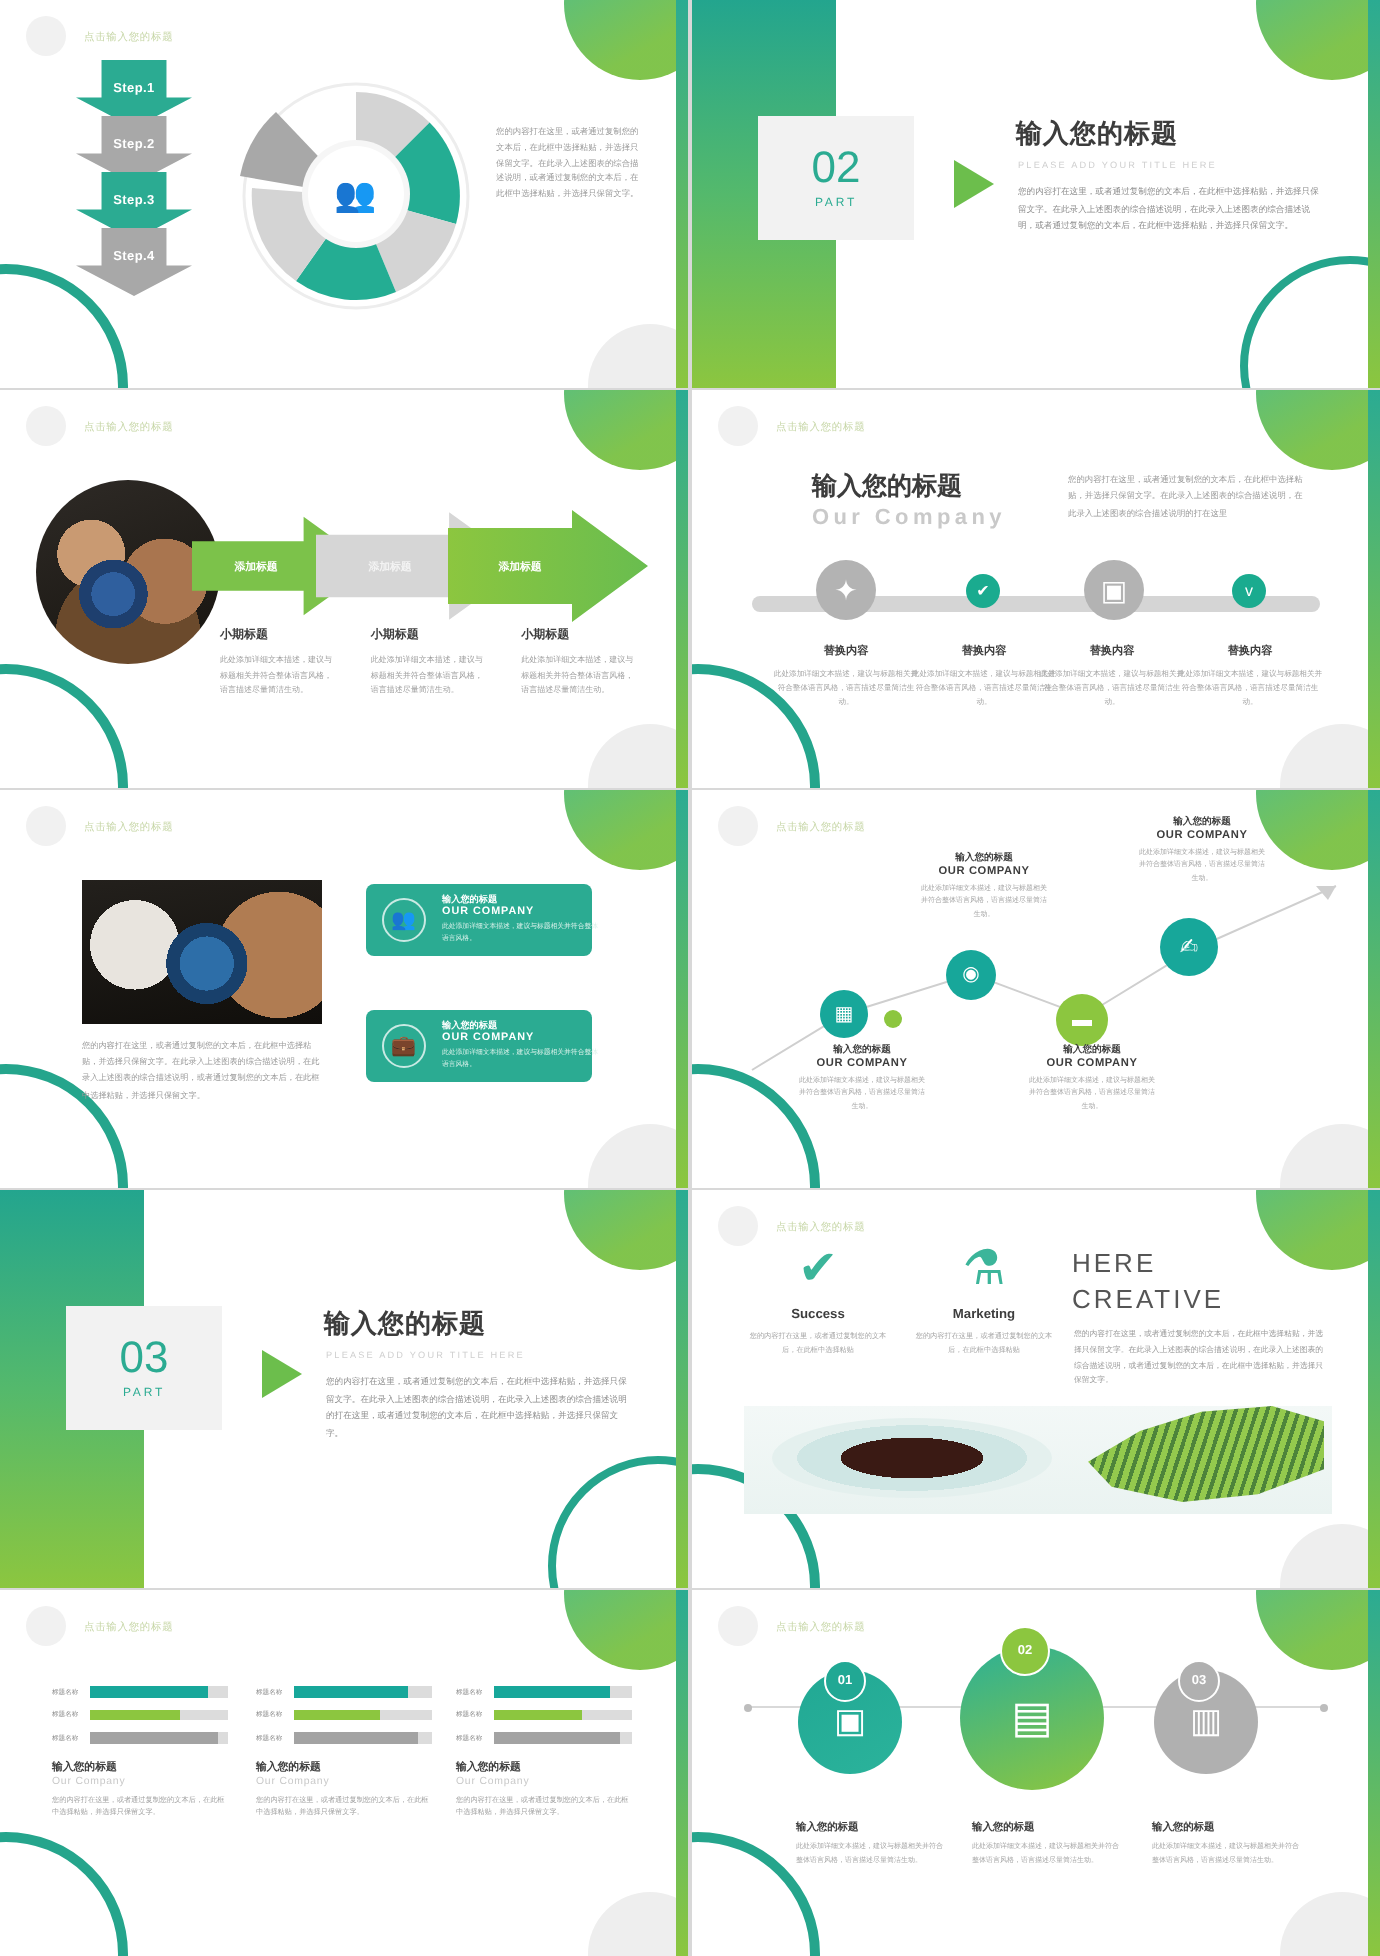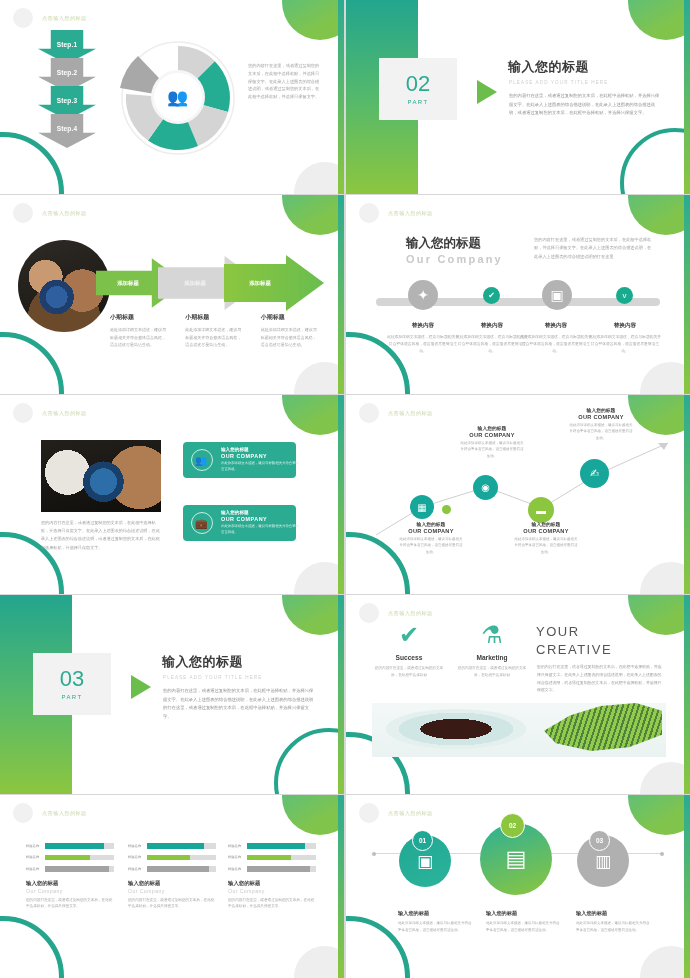--- a/index.html
+++ b/index.html
@@ -534,21 +534,21 @@
       <h4>Success</h4>
       <p>您的内容打在这里，或者通过复制您的文本后，在此框中选择粘贴</p>
     </div>
     <div class="s8-ic" style="left:111px; top:28px">
       <div class="g">⚗</div>
       <h4>Marketing</h4>
       <p>您的内容打在这里，或者通过复制您的文本后，在此框中选择粘贴</p>
     </div>
 
     <div class="s8-title">
-      <div>YOUR</div>
+      <div>HERE</div>
       <div>CREATIVE</div>
     </div>
     <div class="s8-para">您的内容打在这里，或者通过复制您的文本后，在此框中选择粘贴，并选择只保留文字。在此录入上述图表的综合描述说明，在此录入上述图表的综合描述说明，或者通过复制您的文本后，在此框中选择粘贴，并选择只保留文字。</div>
 
     <div class="s8-img">
       <div class="s8-pool"></div>
       <div class="s8-leaf"></div>
     </div>
   </div>
 

